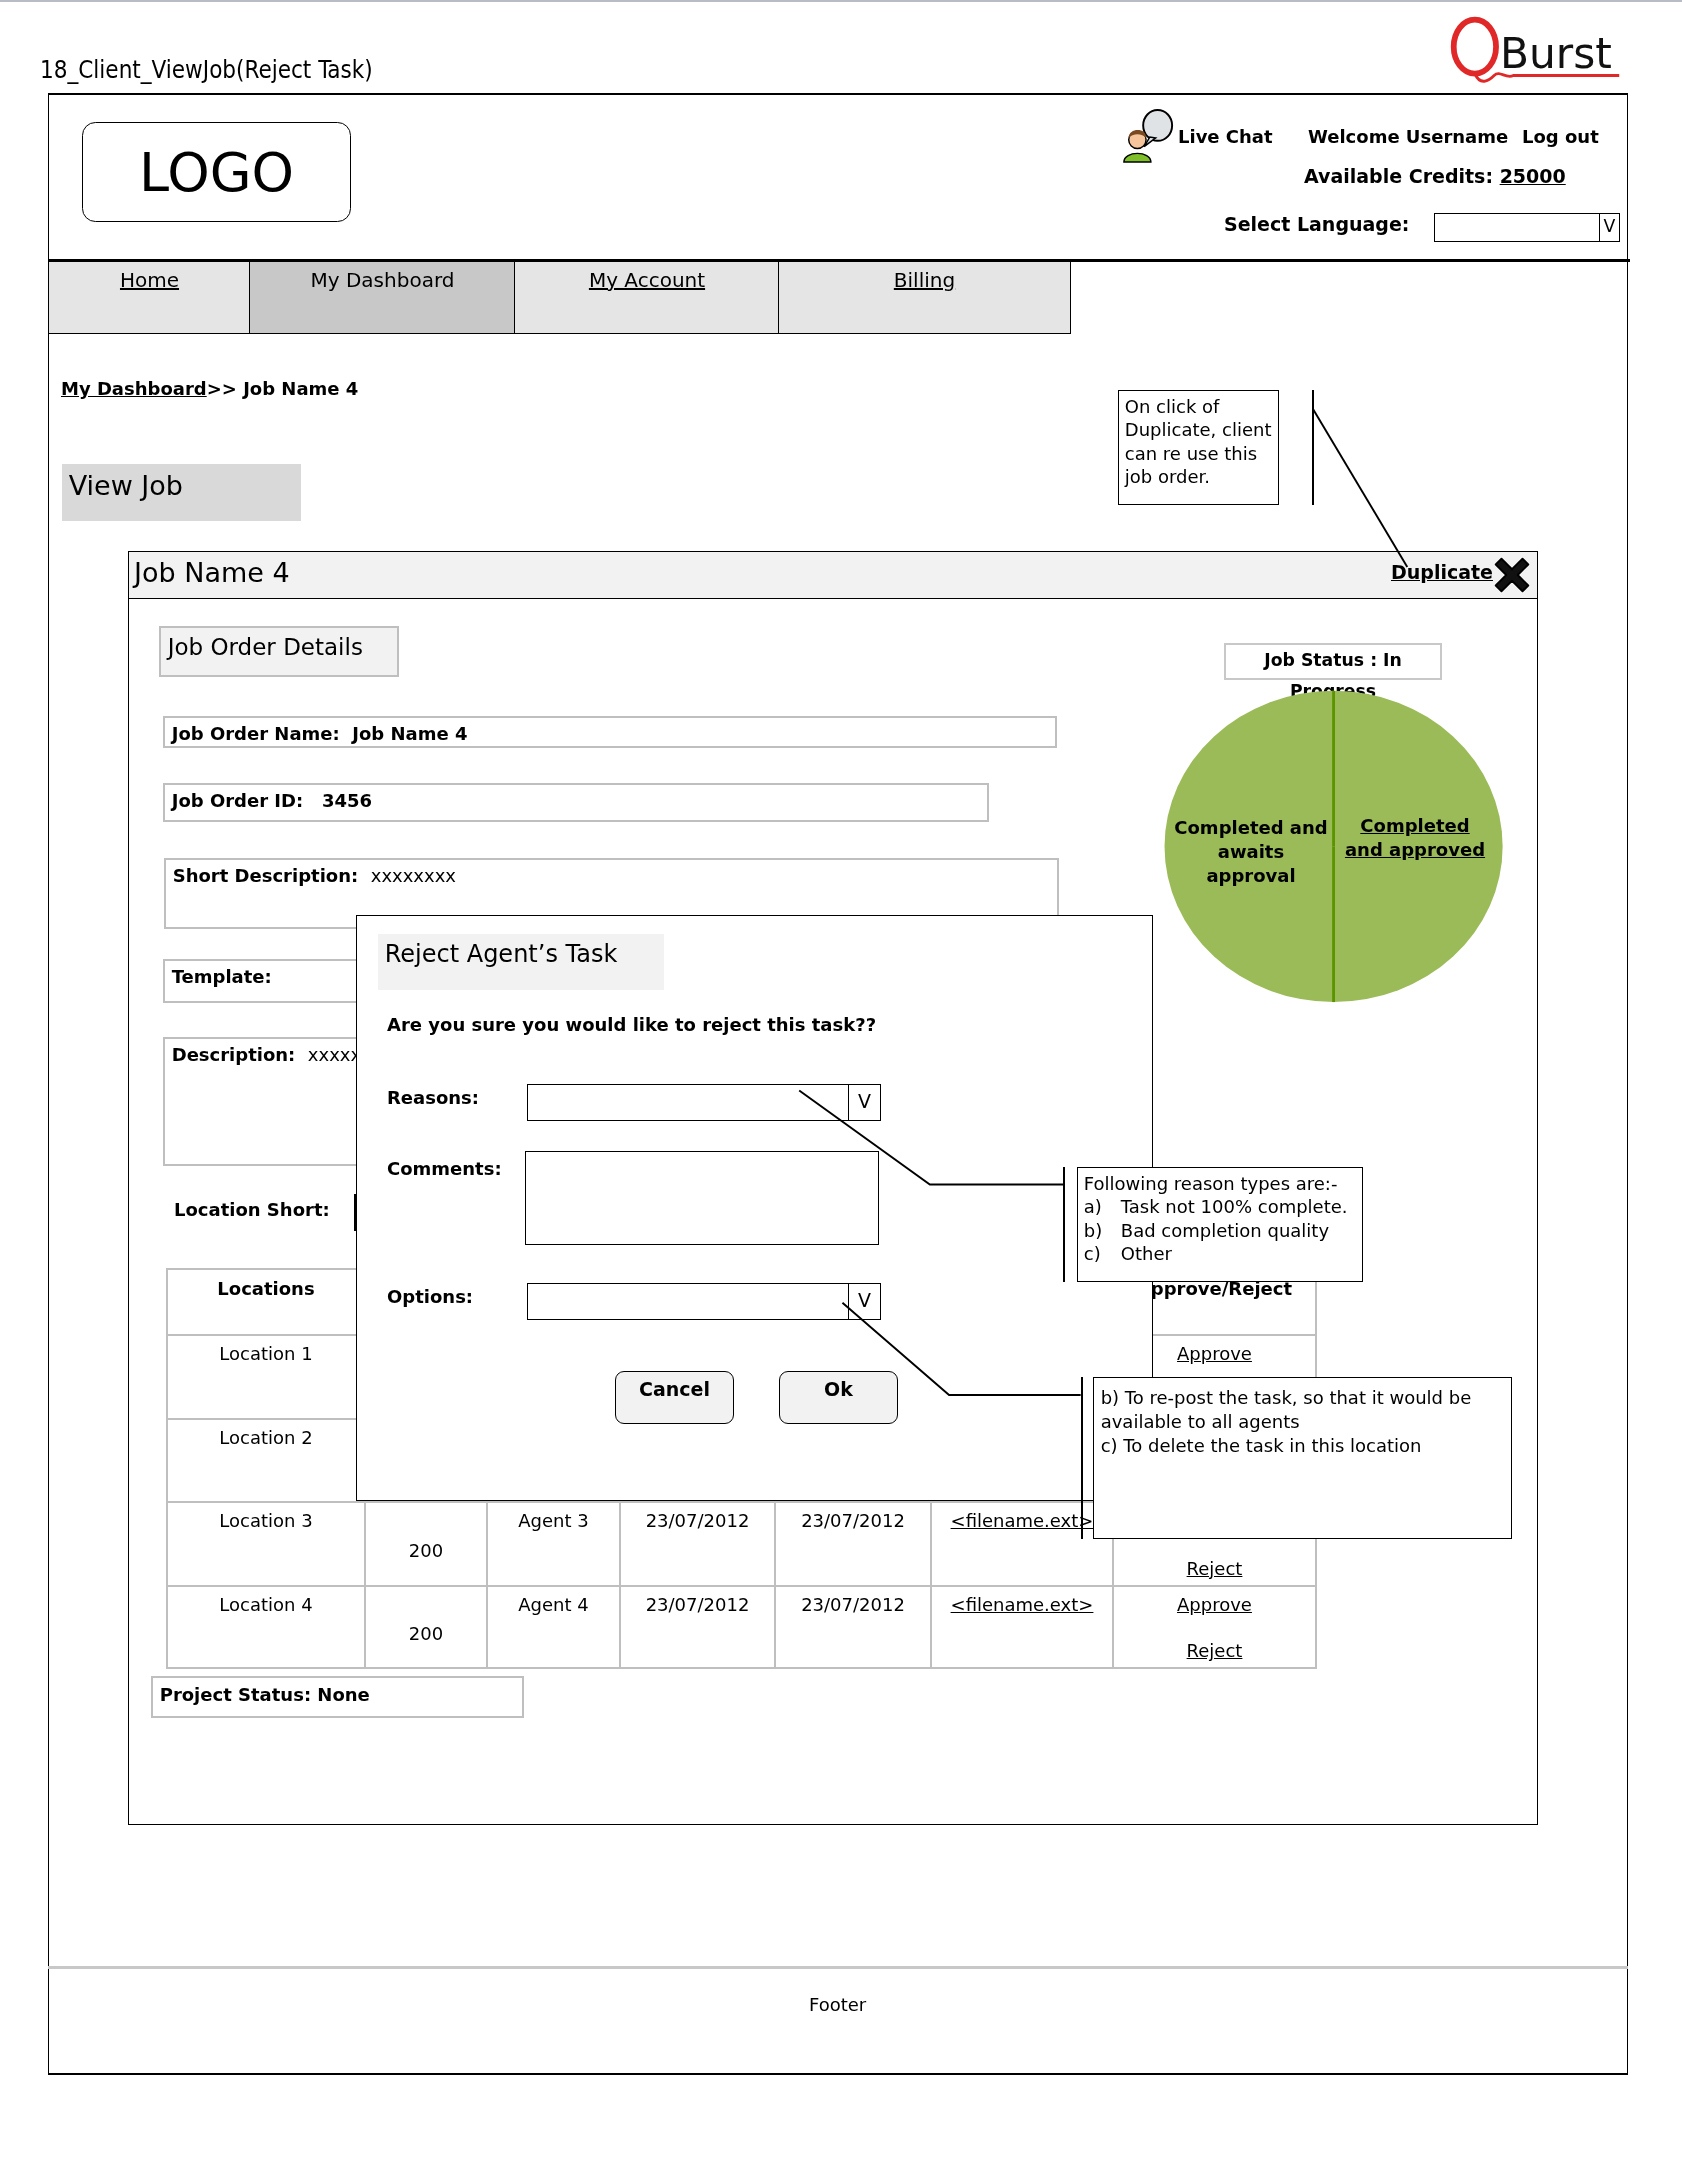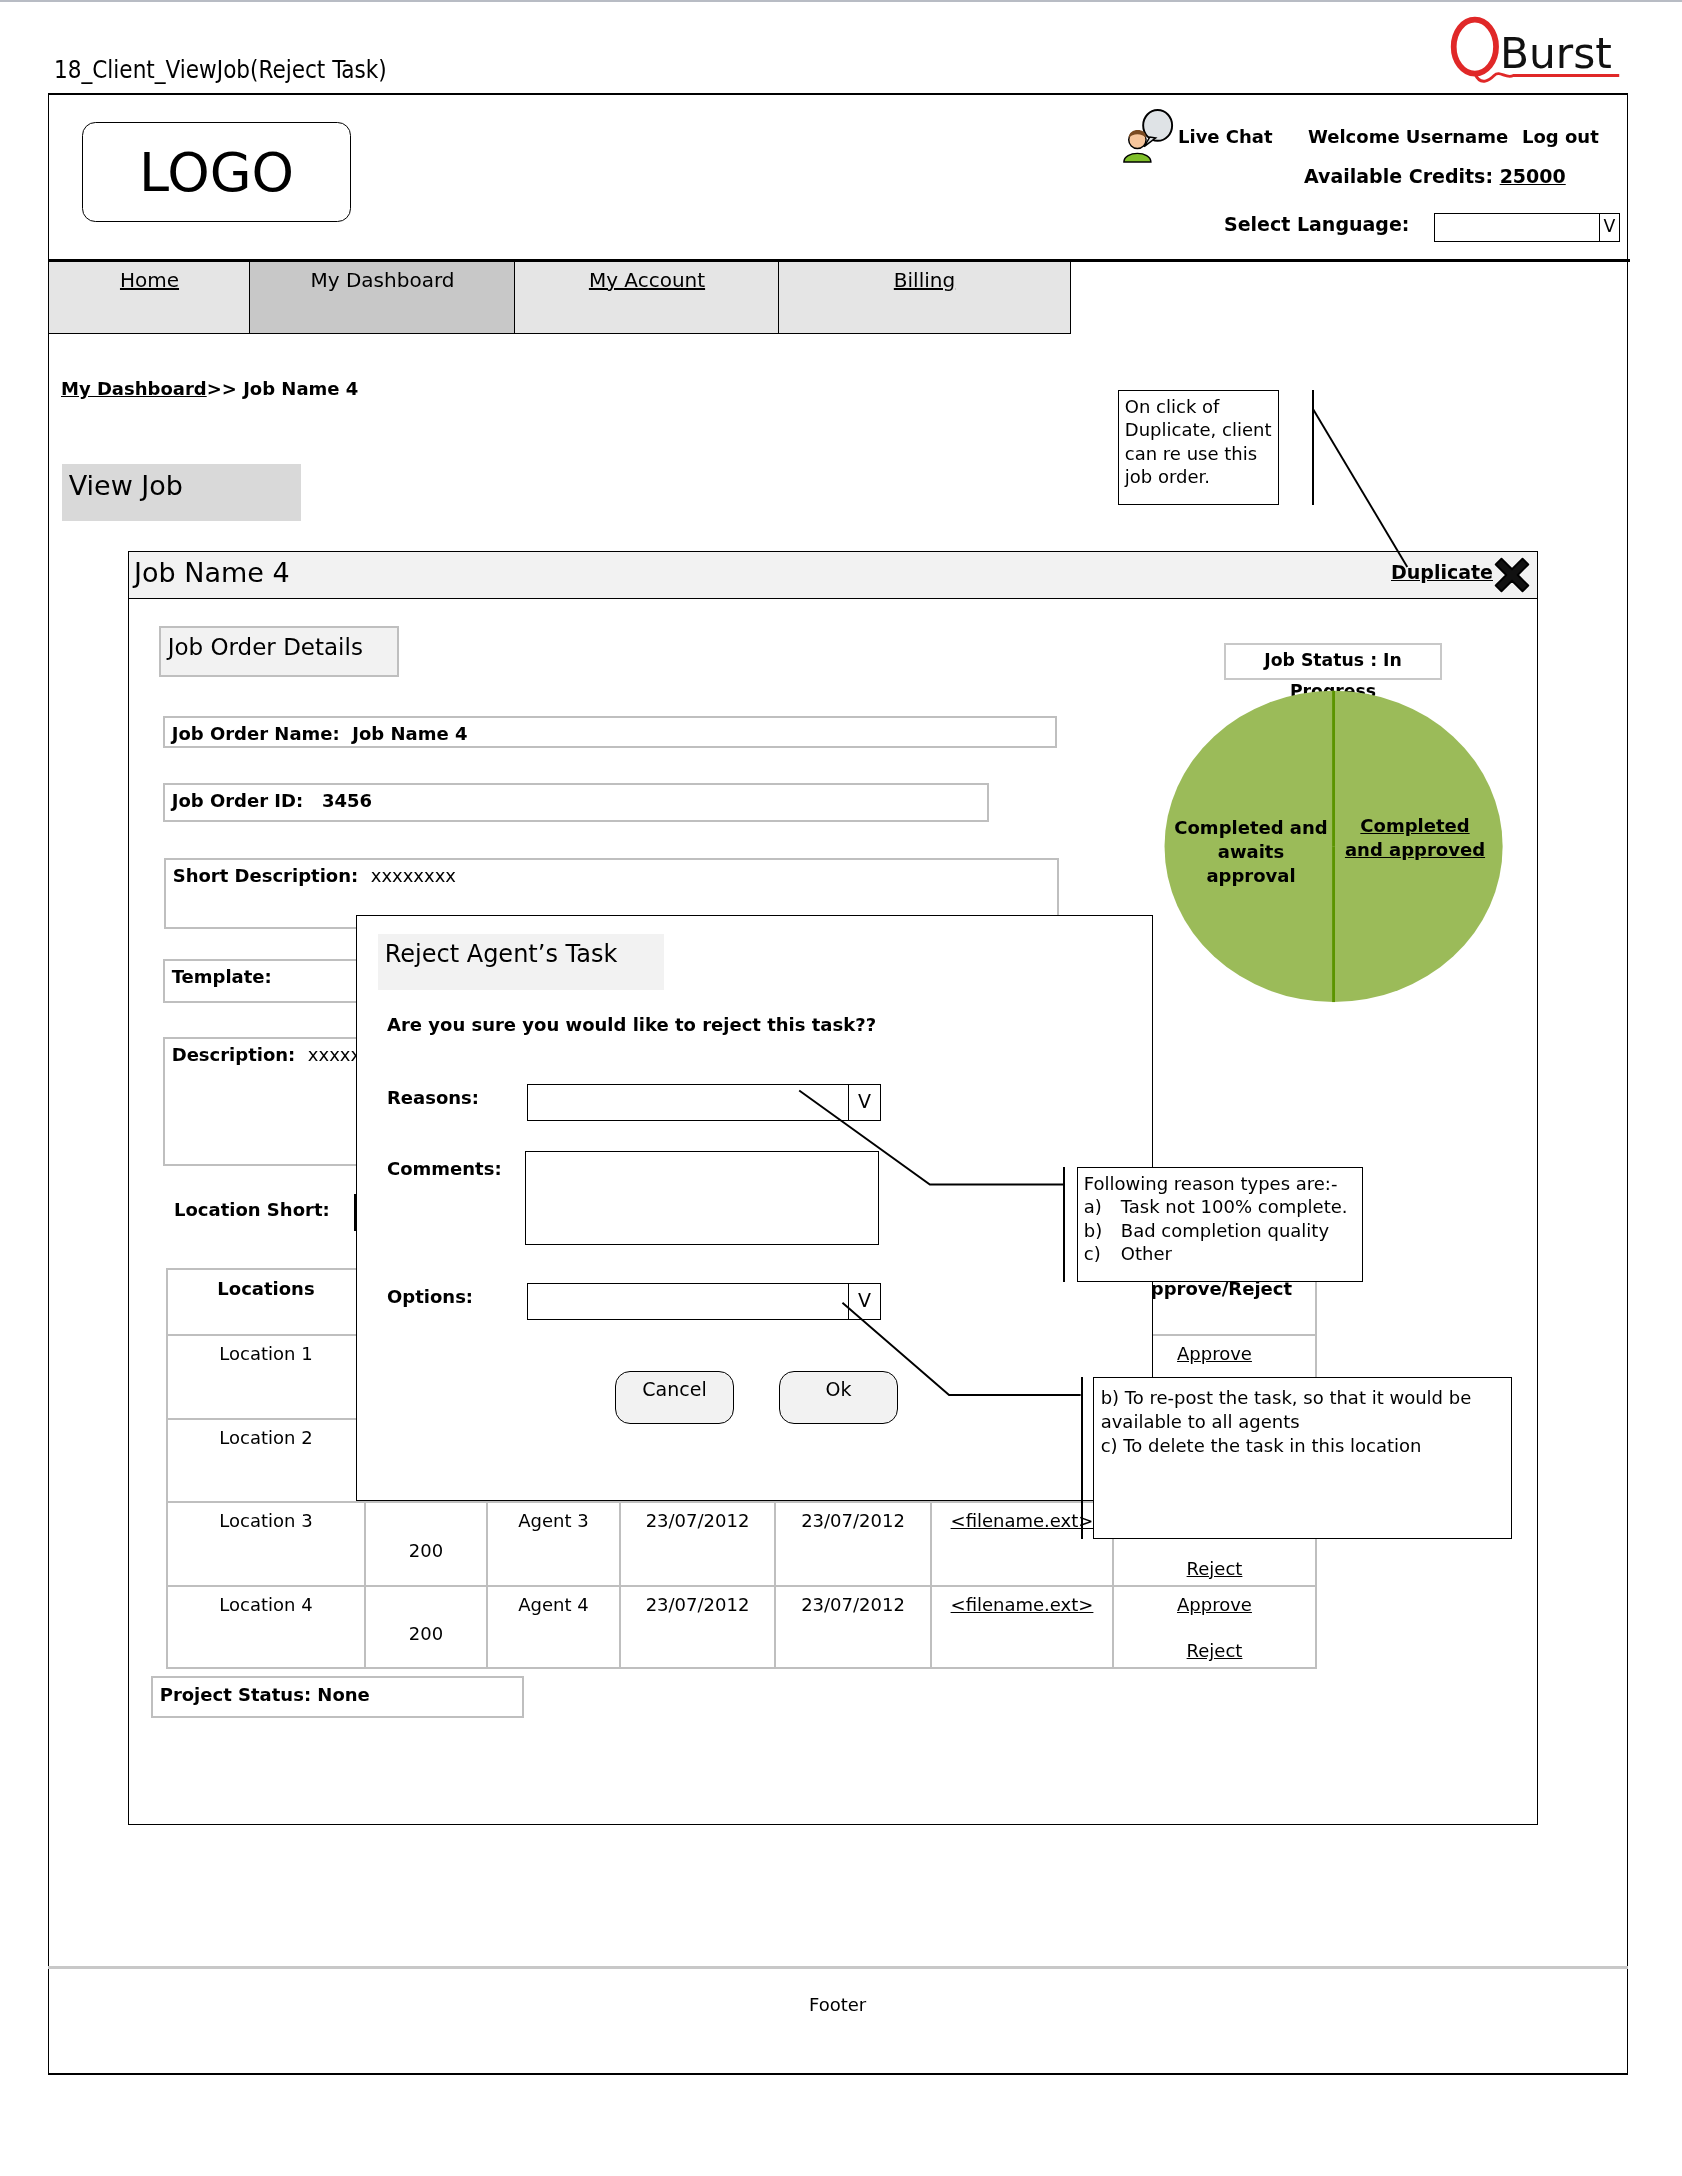--- a/index.html
+++ b/index.html
@@ -1,20 +1,20 @@
 <!DOCTYPE html>
 <html><head>
 <meta charset="utf-8">
 <style>
   html, body { margin:0; padding:0; background:#ffffff; }
   body { width:1682px; height:2177px; position:relative; overflow:hidden;
          font-family:"DejaVu Sans", sans-serif; color:#000; }
   .abs { position:absolute; }
   .topline { left:0; top:0; width:1682px; height:1.9px; background:#b8bcc4; }
-  .page-title { left:54px; top:56px; font-size:24px; font-family:"DejaVu Sans Condensed","DejaVu Sans", sans-serif; }
+  .page-title { left:40px; top:56px; font-size:24px; font-family:"DejaVu Sans Condensed","DejaVu Sans", sans-serif; }
   .qburst { left:1446px; top:11.5px; width:179px; height:77px; }
   .frame { left:48px; top:93px; width:1580px; height:1982px; border:1.9px solid #000; border-top-width:2.9px; border-bottom-width:2.9px; box-sizing:border-box; }
   .header-bottom { left:48px; top:259px; width:1582px; height:2.9px; background:#000; }
   .logo-box { left:82px; top:122px; width:269px; height:100px; border:1.9px solid #000; border-radius:13.4px; display:flex; align-items:center; justify-content:center; font-size:54px; box-sizing:border-box; }
   .hdr-link { font-size:18px; font-weight:bold; top:126px; }
   .credits { left:1304px; top:165px; font-size:19px; font-weight:bold; }
   .credits u { font-weight:bold; }
   .lang-label { left:1224px; top:213px; font-size:19px; font-weight:bold; }
   .lang-select { left:1434px; top:213px; width:186px; height:29px; border:1.9px solid #000; box-sizing:border-box; background:#fff; }
   .lang-select .v { position:absolute; right:0; top:0; width:19px; height:100%; border-left:1.9px solid #000; font-size:17.3px; text-align:center; line-height:25px; }
@@ -44,21 +44,21 @@
   table.loc td.qty { vertical-align:middle; padding-top:13.4px; }
   table.loc .lnk { text-decoration:underline; }
   .proj-status { left:151px; top:1676px; width:373px; height:42px; border:2.9px solid #bfbfbf; box-sizing:border-box; font-size:18px; font-weight:bold; padding:5.8px 0 0 6.7px; }
   .modal { left:356px; top:915px; width:797px; height:586px; background:#fff; border:1.9px solid #000; box-sizing:border-box; }
   .modal-title { left:378px; top:934px; width:286px; height:56px; background:#f2f2f2; font-size:24px; padding:5.8px 0 0 6.7px; box-sizing:border-box; }
   .modal-q { left:387px; top:1014px; font-size:18px; font-weight:bold; }
   .m-label { font-size:18px; font-weight:bold; left:387px; }
   .m-select { left:527px; width:354px; height:37px; border:1.9px solid #000; box-sizing:border-box; background:#fff; }
   .m-select .v { position:absolute; right:0; top:0; width:32px; height:100%; border-left:1.9px solid #000; box-sizing:border-box; text-align:center; line-height:32px; font-size:19px; }
   .m-text { left:525px; top:1151px; width:354px; height:94px; border:1.9px solid #000; box-sizing:border-box; background:#fff; }
-  .m-btn { top:1371px; width:119px; height:53px; border:1.9px solid #000; border-radius:15px; background:#f2f2f2; box-sizing:border-box; text-align:center; font-size:19px; font-weight:normal; padding-top:5.8px; }
+  .m-btn { top:1371px; width:119px; height:53px; border:1.9px solid #000; border-radius:9px; background:#f2f2f2; box-sizing:border-box; text-align:center; font-size:19px; font-weight:bold; padding-top:5.8px; }
   .callout { background:#fff; border:1.9px solid #000; box-sizing:border-box; font-size:18px; }
   .footer-line { left:48px; top:1966px; width:1580px; height:2.9px; background:#c8c8c8; }
   .footer-text { left:809px; top:1994px; font-size:18px; }
   svg.lines { position:absolute; left:0; top:0; width:1682px; height:2177px; pointer-events:none; }
 </style>
 </head>
 <body>
 
 <div class="abs topline"></div>
 <div class="abs page-title">18_Client_ViewJob(Reject Task)</div>

